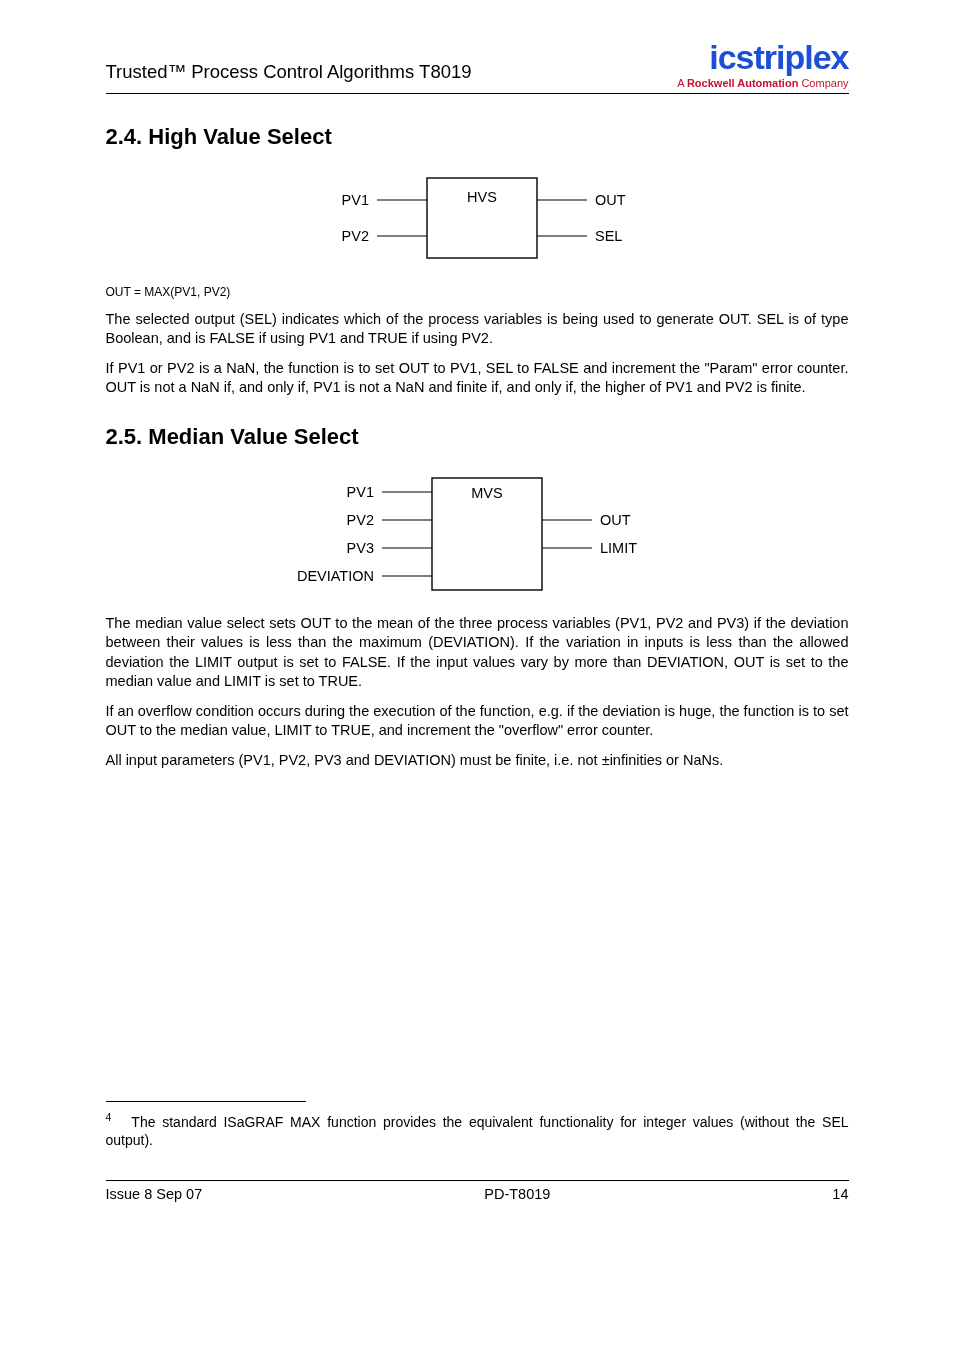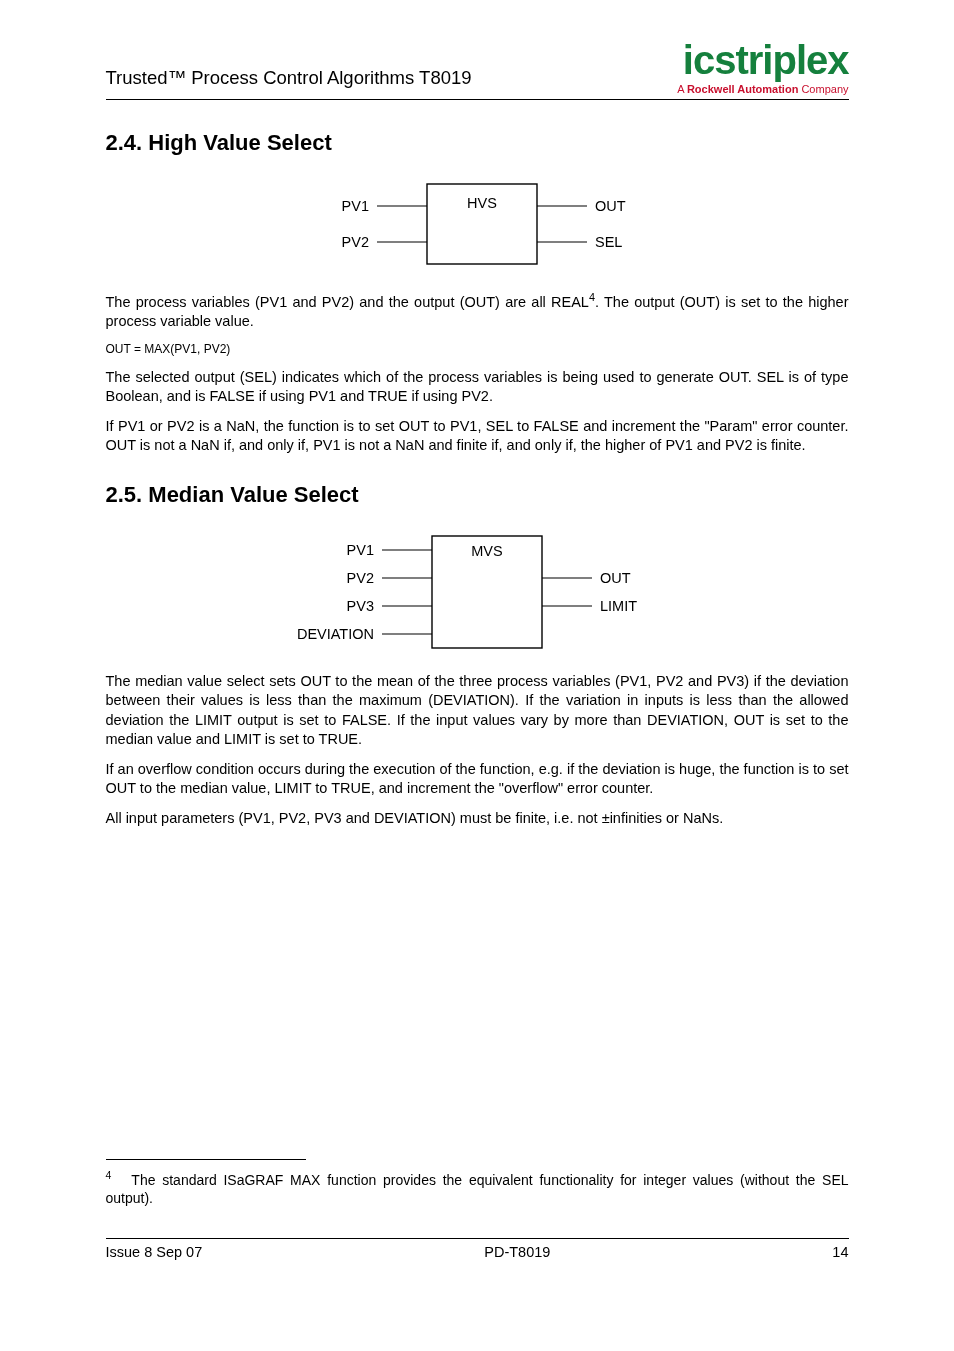--- a/index.html
+++ b/index.html
@@ -29,23 +29,23 @@
     padding-bottom: 2px;
     margin-bottom: 28px;
   }
   .header-left {
     font-size: 18.5px;
     color: #000;
     padding-bottom: 6px;
   }
   .logo-wrap { text-align: right; }
   .logo-text {
-    font-size: 40px;
+    font-size: 34px;
     font-weight: 800;
-    color: #15803d;
+    color: #1d4ed8;
     letter-spacing: -1px;
     line-height: 1;
   }
   .logo-text .ics { font-weight: 900; }
   .logo-text .triplex { font-weight: 700; }
   .logo-sub {
     font-size: 11px;
     color: #c8102e;
     margin-top: 2px;
   }
@@ -139,23 +139,20 @@
     <line x1="120" y1="66" x2="170" y2="66" stroke="#000" stroke-width="1.2"></line>
     <text x="112" y="71" text-anchor="end">PV2</text>
 
     <line x1="280" y1="30" x2="330" y2="30" stroke="#000" stroke-width="1.2"></line>
     <text x="338" y="35" text-anchor="start">OUT</text>
 
     <line x1="280" y1="66" x2="330" y2="66" stroke="#000" stroke-width="1.2"></line>
     <text x="338" y="71" text-anchor="start">SEL</text>
   </svg>
 
-  <p class="just">
-    <span>The process variables (PV1 and PV2) and the output (OUT) are all REAL</span><sup>4</sup><span>.  The output (OUT) is set to the higher process variable value.</span>
-  </p>
 
   <div class="math">OUT = MAX(PV1, PV2)</div>
 
   <p class="just">The selected output (SEL) indicates which of the process variables is being used to generate OUT.  SEL is of type Boolean, and is FALSE if using PV1 and TRUE if using PV2.</p>
 
   <p class="just">If PV1 or PV2 is a NaN, the function is to set OUT to PV1, SEL to FALSE and increment the "Param" error counter.  OUT is not a NaN if, and only if, PV1 is not a NaN and finite if, and only if, the higher of PV1 and PV2 is finite.</p>
 
   <h2 class="section" style="margin-top:24px;">2.5. Median Value Select</h2>
 
   <svg class="diagram" width="520" height="130" viewBox="0 0 520 130">

